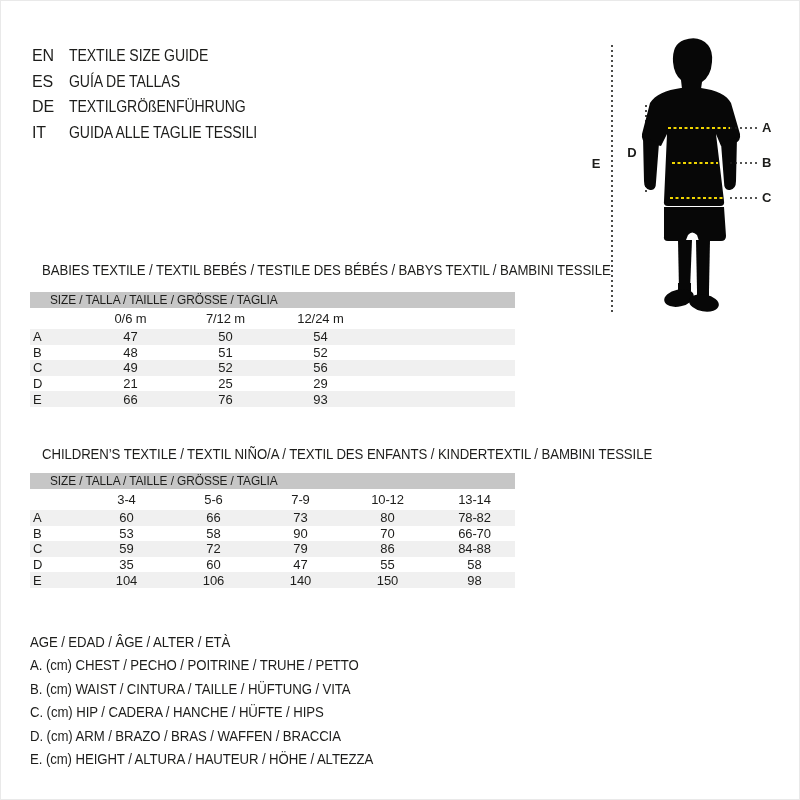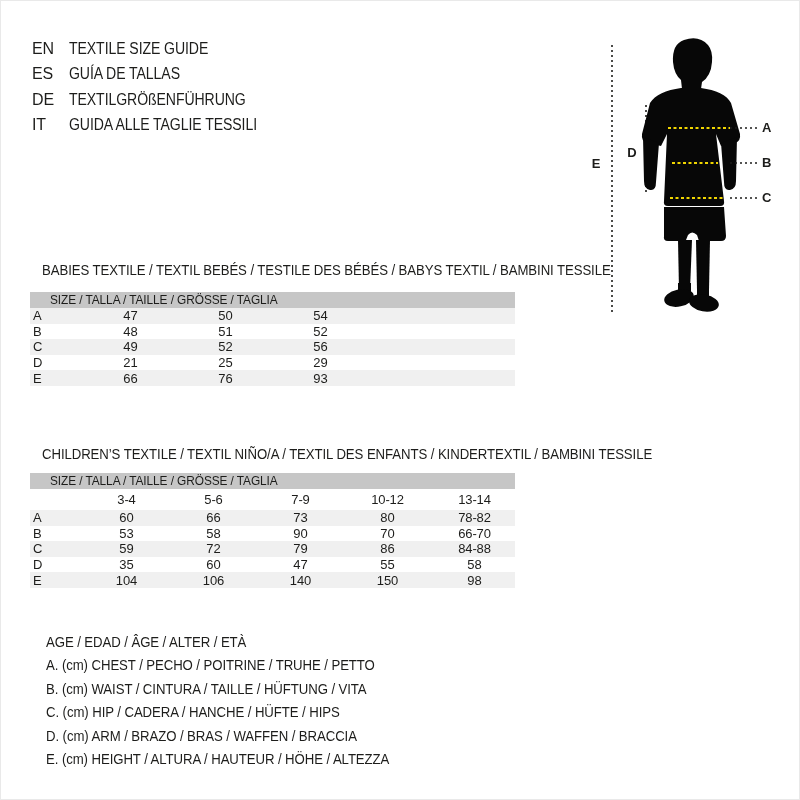--- a/index.html
+++ b/index.html
@@ -12,21 +12,21 @@
   html,body{margin:0;padding:0;background:#fff;}
   .page{
     position:relative;width:800px;height:800px;background:#fff;overflow:hidden;
     font-family:"Liberation Sans",sans-serif;color:var(--ink);
     letter-spacing:-0.1px;box-shadow:inset 0 0 0 1px #e9e9e9;
   }
   .cond{display:inline-block;transform:scaleX(0.88);transform-origin:0 50%;white-space:nowrap;}
 
   
   .langs{position:absolute;left:32px;top:40px;}
-  .lang{display:flex;height:25.4px;align-items:flex-start;font-size:16px;}
+  .lang{display:flex;height:25.4px;align-items:flex-end;font-size:16px;}
   .lang-code{width:37px;flex:0 0 37px;}
 
   
   .sec-title{position:absolute;left:42px;font-size:15px;white-space:nowrap;}
   .sec-title.babies{top:261px;}
   .sec-title.children{top:445px;}
 
   
   .tbl{position:absolute;left:30px;width:485px;font-size:13px;}
   .tbl.babies{top:292px;}
@@ -35,21 +35,21 @@
   .trow{display:flex;height:15.6px;align-items:center;}
   .trow.colhead{height:21px;}
   .trow.stripe{background:var(--stripe-gray);}
   .cell{text-align:center;}
   .cell.lbl{width:50px;flex:0 0 50px;text-align:left;padding-left:3px;}
   .tbl.babies .cell:not(.lbl){width:95px;flex:0 0 95px;}
   .tbl.children .cell:not(.lbl){width:87px;flex:0 0 87px;}
 
   
   .legend{position:absolute;left:30px;top:630px;}
-  .legend-line{height:23.4px;line-height:23.4px;font-size:15px;white-space:nowrap;margin-left:16px;}
+  .legend-line{height:23.4px;line-height:23.4px;font-size:15px;white-space:nowrap;}
 
   
   .figure{position:absolute;left:580px;top:18px;width:220px;height:302px;}
   .silhouette{fill:var(--silhouette);}
   .dot-line{stroke:var(--ink);stroke-width:1.6;stroke-dasharray:2 3;fill:none;}
   .dash-yellow{stroke:var(--accent-yellow);stroke-width:2.2;stroke-dasharray:3 2.5;fill:none;}
   .svg-label{font:700 13px "Liberation Sans",sans-serif;fill:var(--ink);}
 </style>
 </head>
 <body>
@@ -108,20 +108,26 @@
       <text class="svg-label" x="182" y="184">C</text>
       <text class="svg-label" x="52" y="139" text-anchor="middle">D</text>
       <text class="svg-label" x="16" y="150" text-anchor="middle">E</text>
     </svg>
   </div>
 
   <div class="sec-title babies"><span class="cond">BABIES TEXTILE / TEXTIL BEBÉS / TESTILE DES BÉBÉS / BABYS TEXTIL / BAMBINI TESSILE</span></div>
 
   <div class="tbl babies">
     <div class="band"><span class="cond">SIZE / TALLA / TAILLE / GRÖSSE / TAGLIA</span></div>
+    <div class="trow colhead">
+      <span class="cell lbl"></span>
+      <span class="cell">0/6 m</span>
+      <span class="cell">7/12 m</span>
+      <span class="cell">12/24 m</span>
+    </div>
     <div class="trow stripe">
       <span class="cell lbl">A</span>
       <span class="cell">47</span>
       <span class="cell">50</span>
       <span class="cell">54</span>
     </div>
     <div class="trow">
       <span class="cell lbl">B</span>
       <span class="cell">48</span>
       <span class="cell">51</span>

